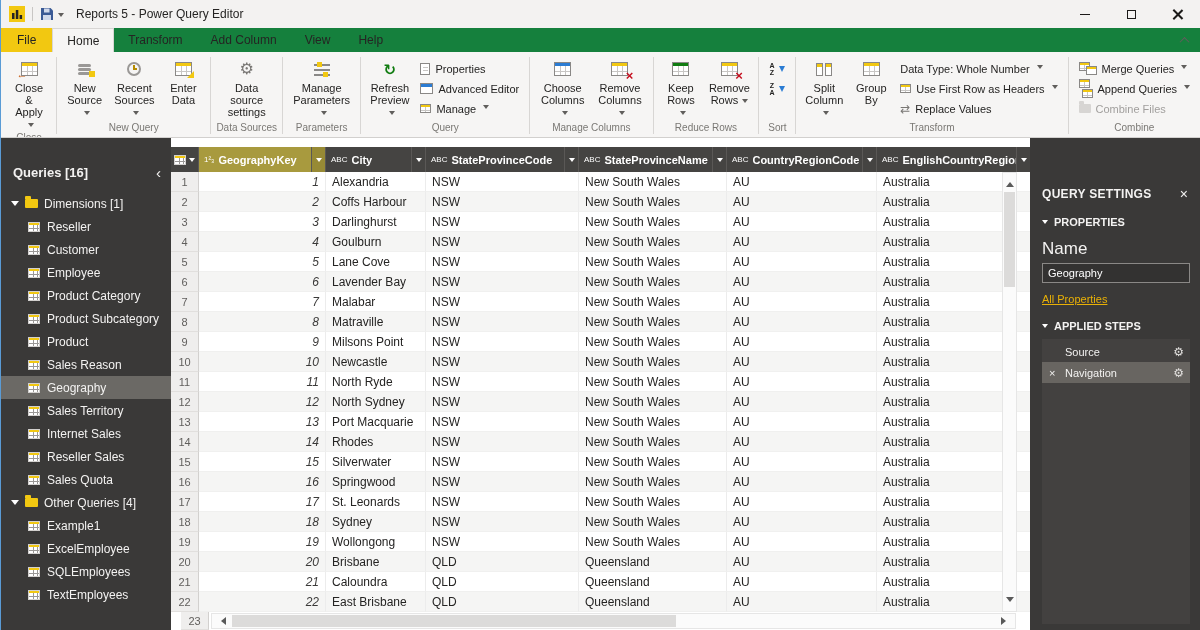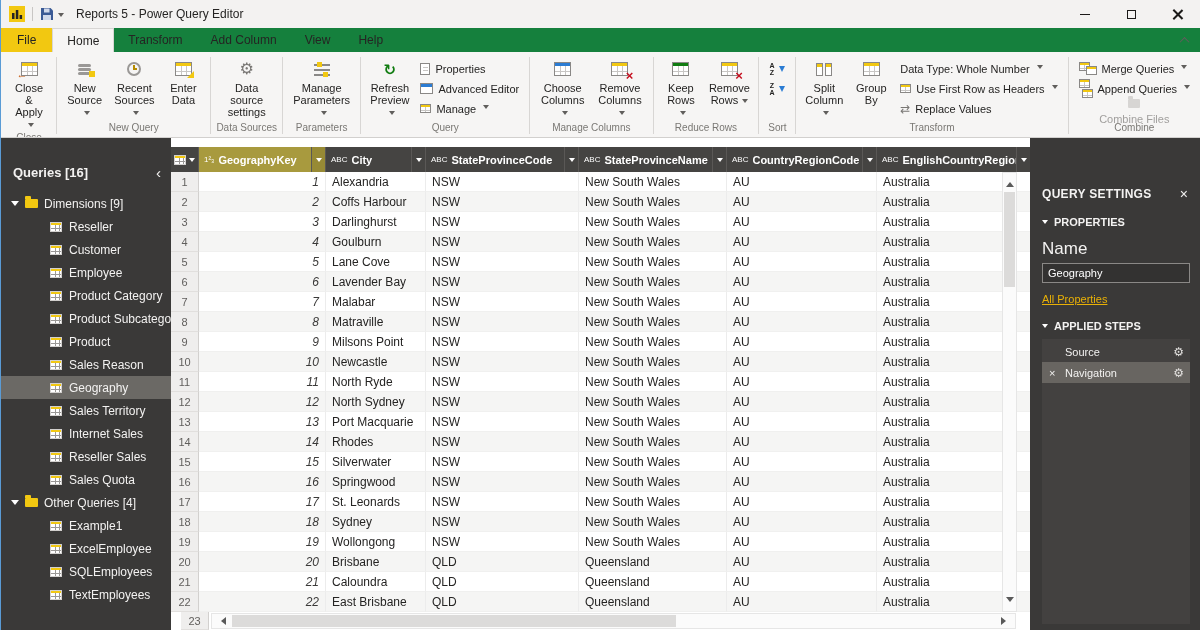--- a/index.html
+++ b/index.html
@@ -36,21 +36,21 @@
   .rgroup { display:flex; flex-direction:column; padding:2px 5px 1px; }
   .rbuttons { display:flex; flex:1; align-items:stretch; gap:2px; }
   .gcap { font-size:10px; color:#7a7874; text-align:center; padding:2px 0 3px; white-space:nowrap; }
   .gsep { width:1px; background:#d8d6d4; margin:4px 0 3px; }
   button { font:inherit; background:none; border:none; cursor:default; color:#252423; }
   .bigbtn { display:flex; flex-direction:column; align-items:center; padding:4px 4px 0; gap:3px; min-width:44px; }
   .bicon { height:20px; display:flex; align-items:center; justify-content:center; }
   .blabel { white-space:pre-line; text-align:center; line-height:12px; font-size:11px; }
   .smallcol { display:flex; flex-direction:column; gap:1px; padding-top:4px; }
   .smallbtn { display:flex; align-items:center; gap:5px; height:19px; padding:0 5px; font-size:11px; white-space:nowrap; }
-  .smallbtn.disabled { color:#a19f9d;flex-direction:column; }
+  .smallbtn.disabled { color:#a19f9d; }
   .smallbtn.disabled .m-tbl, .smallbtn.disabled .combine-ic { opacity:.45; }
   .caret-d::after { content:""; display:inline-block; width:0; height:0; border:3.5px solid transparent; border-top:4px solid #605e5c; margin-left:4px; transform:translateY(2px); }
   .smallbtn.caret-d::after { transform:none; margin-left:2px; }
 
   
   .tbl-ic { position:relative; width:17px; height:14px; border:1px solid #8a8886; background:
       linear-gradient(#c8c6c4,#c8c6c4) 5px 0/1px 100% no-repeat,
       linear-gradient(#c8c6c4,#c8c6c4) 10px 0/1px 100% no-repeat,
       linear-gradient(#c8c6c4,#c8c6c4) 0 8px/100% 1px no-repeat,#fff; }
   .tbl-ic::before { content:""; position:absolute; left:0; right:0; top:0; height:3px; background:#f2c811; }
@@ -97,21 +97,21 @@
   
   .main { flex:1; display:flex; min-height:0; }
 
   
   .queries { width:170px; flex:0 0 170px; background:#3a3938; color:#f3f2f1; display:flex; flex-direction:column; }
   .qhead { display:flex; align-items:center; padding:11px 10px 8px 12px;margin-top:16px; }
   .qtitle { font-size:13px; font-weight:bold; }
   .qcollapse { margin-left:auto; font-size:15px; line-height:12px; color:#f3f2f1; }
   .qtree { flex:1; overflow:hidden; font-size:12px; padding-top:4px; }
   .qgroup { display:flex; align-items:center; height:23px; padding-left:10px; gap:6px; }
-  .qitem { display:flex; align-items:center; height:23px; padding-left:49px; gap:7px; white-space:nowrap; }
+  .qitem { display:flex; align-items:center; height:23px; padding-left:27px; gap:7px; white-space:nowrap; }
   .qitem.selected { background:#6b6965; }
   .tri-exp { width:0; height:0; border:4px solid transparent; border-top:5px solid #fff; margin-top:4px; flex:0 0 auto; }
   .folder { position:relative; width:13px; height:9px; background:#f2c811; border-radius:1px; flex:0 0 auto; }
   .folder::before { content:""; position:absolute; top:-3px; left:0; width:6px; height:3px; background:#f2c811; border-radius:1px 1px 0 0; }
   .mini-tbl { position:relative; width:12px; height:10px; border:1px solid #d2d0ce; background:
       linear-gradient(#9a9896,#9a9896) 4px 0/1px 100% no-repeat,
       linear-gradient(#9a9896,#9a9896) 8px 0/1px 100% no-repeat,
       linear-gradient(#9a9896,#9a9896) 0 5px/100% 1px no-repeat,#fff; flex:0 0 auto; }
   .mini-tbl::before { content:""; position:absolute; left:0; right:0; top:0; height:2px; background:#f2c811; }
 
@@ -459,21 +459,21 @@
 
     <aside class="queries">
       <div class="qhead">
         <span class="qtitle">Queries [16]</span>
         <span class="qcollapse">‹</span>
       </div>
       <div class="qtree" id="queries-tree">
           <div class="qgroup">
     <span class="tri-exp"></span>
     <span class="folder"></span>
-    <span>Dimensions [9]</span>
+    <span>Dimensions [1]</span>
   </div>
           <div class="qitem">
     <span class="mini-tbl"></span>
     <span>Reseller</span>
   </div>
           <div class="qitem">
     <span class="mini-tbl"></span>
     <span>Customer</span>
   </div>
           <div class="qitem">

